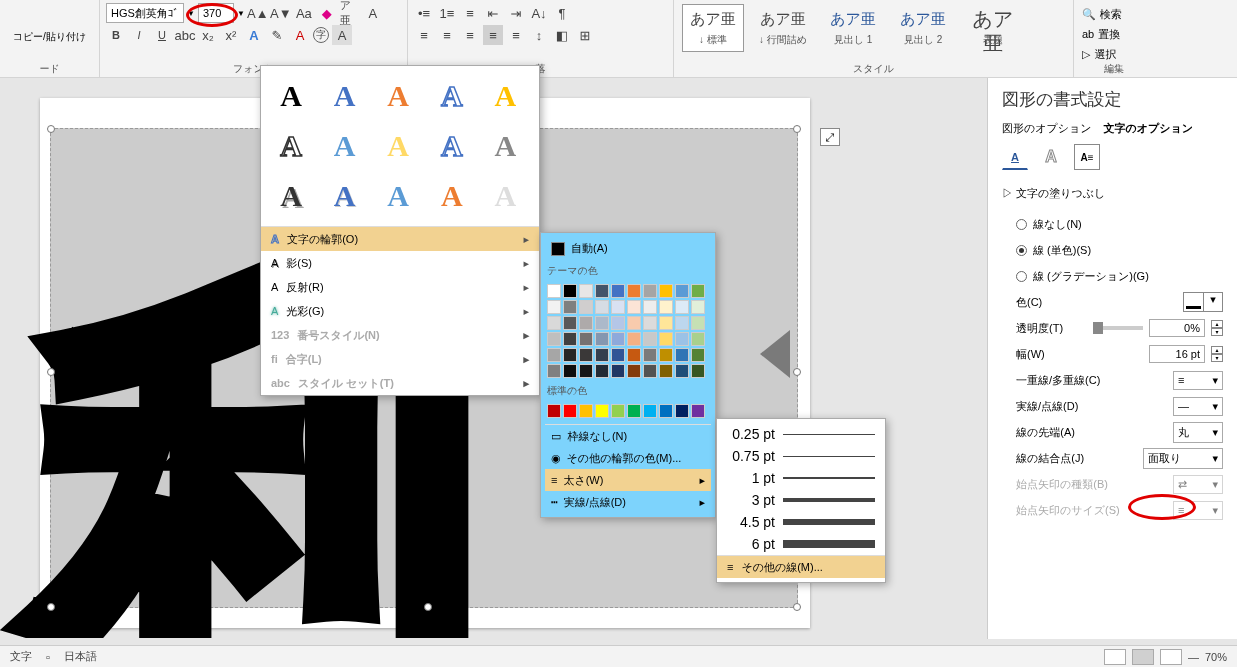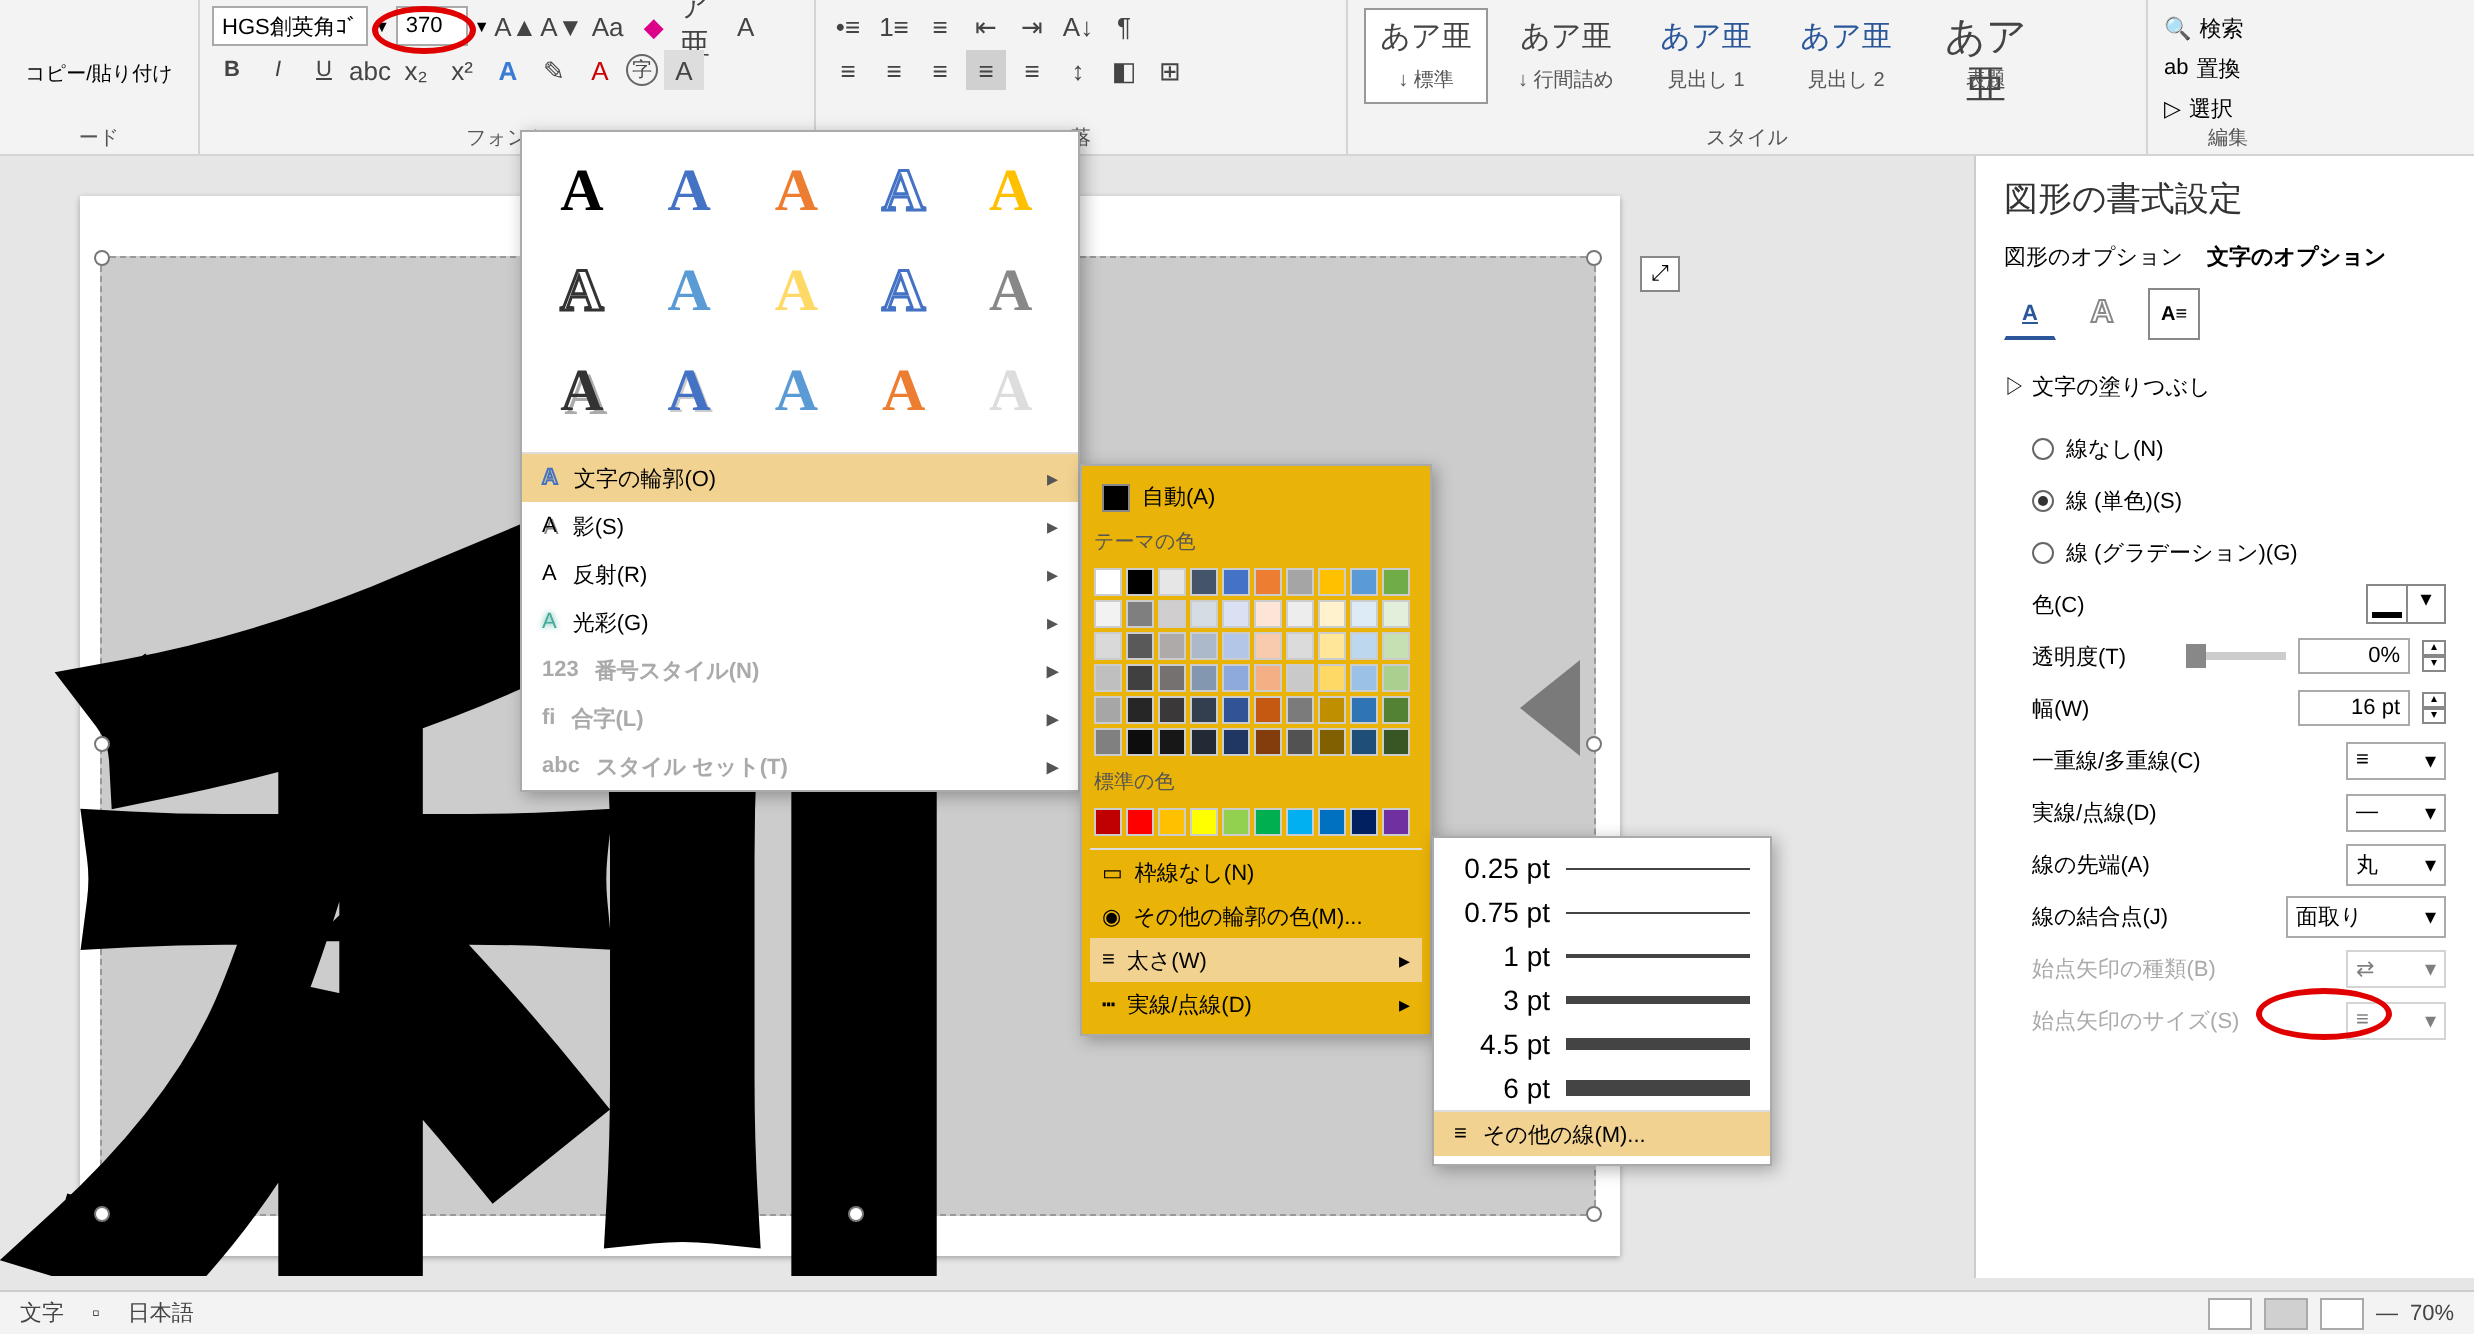--- a/index.html
+++ b/index.html
@@ -33,21 +33,21 @@
 
 .effects-popup { position: absolute; left: 260px; top: 65px; width: 280px; background: #fff; border: 1px solid #aaa; box-shadow: 2px 2px 8px rgba(0,0,0,0.3); z-index: 10; }
 .effects-grid { display: grid; grid-template-columns: repeat(5, 1fr); gap: 6px; padding: 8px; }
 .effect-cell { width: 44px; height: 44px; display: flex; align-items: center; justify-content: center; font-size: 30px; font-weight: bold; font-family: serif; }
 .effects-list { border-top: 1px solid #ddd; }
 .effects-item { display: flex; align-items: center; padding: 4px 10px; height: 24px; gap: 8px; }
 .effects-item:hover, .effects-item.hl { background: #f2d291; }
 .effects-item .arrow { margin-left: auto; color: #555; }
 .effects-item.disabled { color: #aaa; font-weight: bold; }
 
-.color-popup { position: absolute; left: 540px; top: 232px; width: 176px; background: #eab308; border: 1px solid #aaa; box-shadow: 2px 2px 8px rgba(0,0,0,0.3); z-index: 11; padding: 4px; }
+.color-popup { position: absolute; left: 540px; top: 232px; width: 176px; background: #7dd3fc; border: 1px solid #aaa; box-shadow: 2px 2px 8px rgba(0,0,0,0.3); z-index: 11; padding: 4px; }
 .color-popup .section-label { font-size: 10px; color: #555; padding: 4px 2px; }
 .color-auto { display:flex; align-items:center; gap:6px; padding:4px 6px;}
 .color-auto .sw { width:14px;height:14px;background:#000;border:1px solid #888;}
 .color-swatches { display: grid; grid-template-columns: repeat(10, 14px); gap: 2px; padding: 2px; }
 .sw { width: 14px; height: 14px; border: 1px solid #ccc; }
 .color-menu-item { display:flex; align-items:center; gap:6px; padding:4px 6px; height:22px;}
 .color-menu-item .arrow { margin-left:auto;}
 .color-menu-item.hl { background:#f2d291;}
 
 .weight-popup { position: absolute; left: 716px; top: 418px; width: 170px; background: #fff; border: 1px solid #aaa; box-shadow: 2px 2px 8px rgba(0,0,0,0.3); z-index: 12; padding: 4px 0; }
@@ -98,21 +98,21 @@
   <div class="ribbon-group" style="width:308px;">
     <div class="ribbon-row">
       <input class="font-combo" value="HGS創英角ｺﾞｼ" style="">
       <span style="font-size:8px;">▼</span>
       <input class="size-combo" value="370" style="">
       <span style="font-size:8px;">▼</span>
       <span class="icon-btn">A▲</span>
       <span class="icon-btn">A▼</span>
       <span class="icon-btn">Aa</span>
       <span class="icon-btn" style="color:#d08;">◆</span>
-      <span class="icon-btn" style="font-size:15px;">ア亜</span>
+      <span class="icon-btn" style="font-size:11px;">ア亜</span>
       <span class="icon-btn">A</span>
     </div>
     <div class="ribbon-row">
       <span class="icon-btn">
           <b>B</b>
         </span>
       <span class="icon-btn">
           <i>I</i>
         </span>
       <span class="icon-btn">

